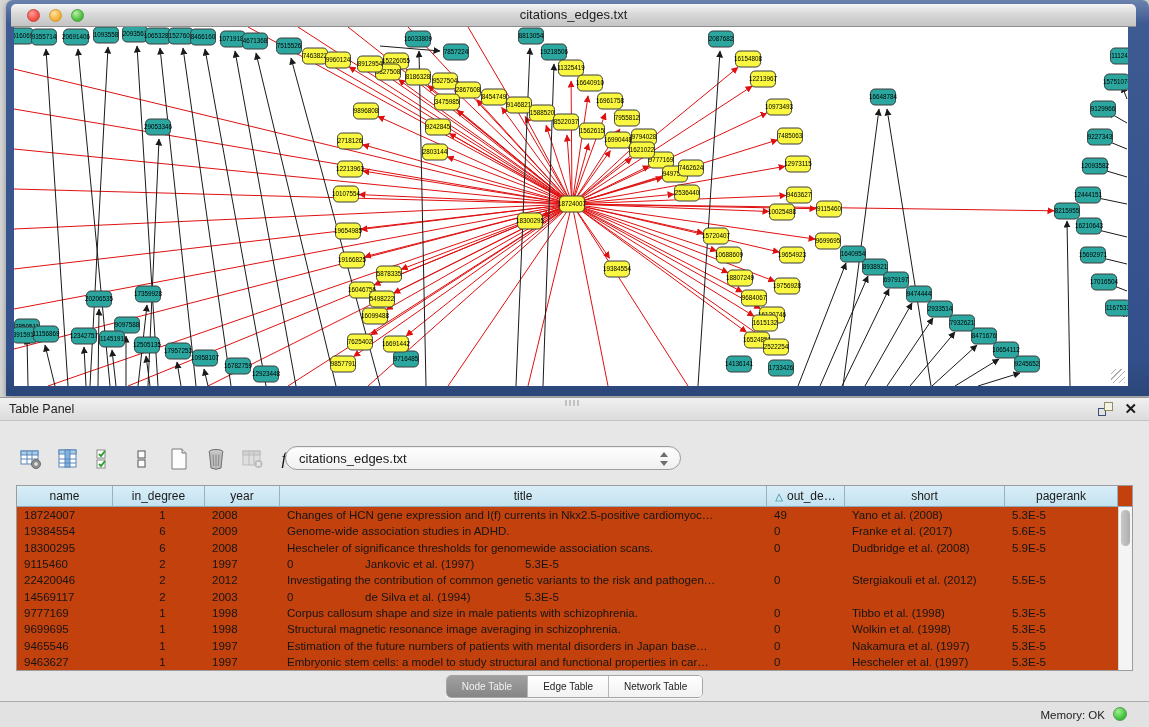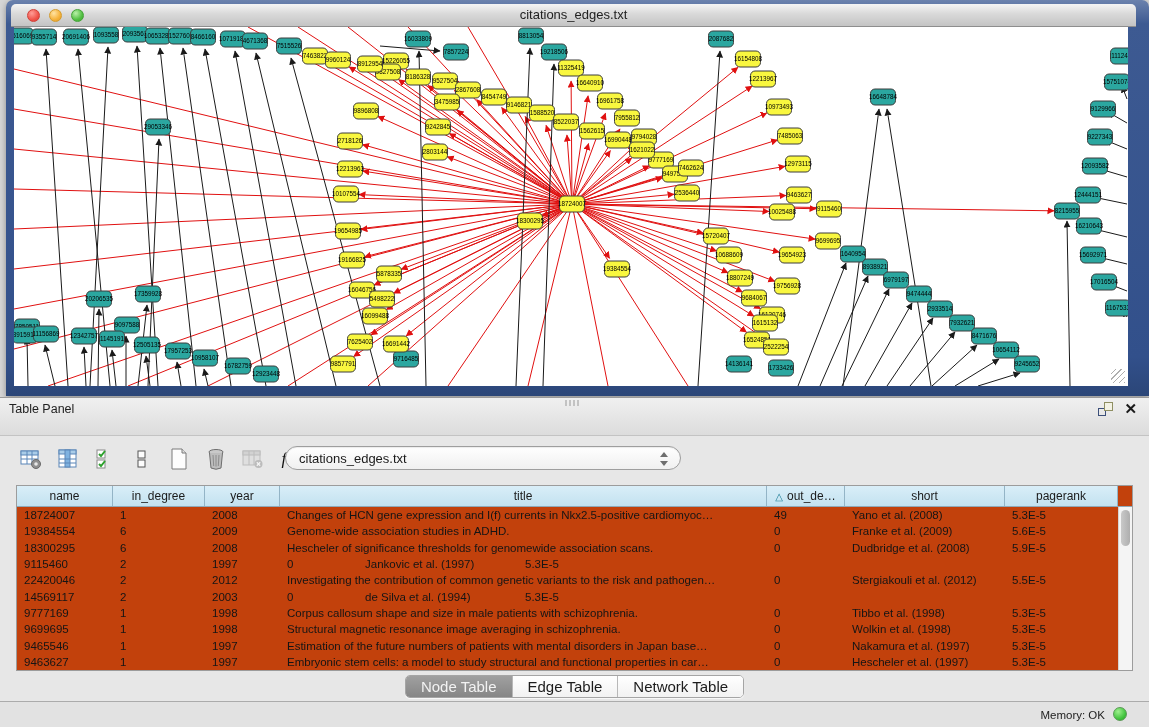--- a/index.html
+++ b/index.html
@@ -17,21 +17,21 @@
   #tl-min   { left:38px; background:radial-gradient(circle at 35% 30%,#ffe3a3,#f6b23a 60%,#dd9928); border:1px solid #d39b2e;}
   #tl-zoom  { left:60px; background:radial-gradient(circle at 35% 30%,#b9f0a8,#53c043 60%,#3da331); border:1px solid #44a338;}
   #win-title { position:absolute; left:0; right:0; top:3px; text-align:center; font-size:13px; color:#222; }
   #graph-canvas { position:absolute; left:8px; top:27px; width:1114px; height:359px; background:#fff; overflow:hidden; }
   #graph-svg { display:block; }
   #canvas-grip { position:absolute; right:3px; bottom:3px; width:14px; height:14px;
     background:repeating-linear-gradient(135deg,transparent 0 3px,#9a9a9a 3px 4px); opacity:.8; }
 
   
   #table-panel { position:absolute; left:0; top:397px; width:1149px; height:330px; background:#e7e7e7; }
-  #panel-header { position:absolute; left:0; top:0; width:100%; height:39px;
+  #panel-header { position:absolute; left:0; top:0; width:100%; height:24px;
     background:linear-gradient(180deg,#f0f0f0,#dcdcdc); border-top:1px solid #9a9a9a; border-bottom:1px solid #c3c3c3; }
   #panel-title { position:absolute; left:9px; top:4px; font-size:12.5px; color:#222; }
   #panel-drag-handle { position:absolute; left:565px; top:2px; width:16px; height:6px;
     background:repeating-linear-gradient(90deg,#b0b0b0 0 2px,transparent 2px 4px); opacity:.7; }
   #panel-float { position:absolute; right:36px; top:4px; width:15px; height:14px; cursor:pointer; }
   #panel-float .sq1 { position:absolute; left:0; bottom:0; width:8px; height:8px; border:1.5px solid #3c4f79; }
   #panel-float .sq2 { position:absolute; right:0; top:0; width:9px; height:9px; border:1.5px solid #8f8f62; background:#f3f2e4; }
   #panel-close { position:absolute; right:12px; top:2px; font-size:15px; font-weight:bold; color:#1a1a1a; cursor:pointer; }
 
   #toolbar { position:absolute; left:18px; top:46px; height:32px; display:flex; align-items:center; gap:11px; }
@@ -47,28 +47,28 @@
   #combo-arrows .up   { position:absolute; top:0; left:1px; width:0; height:0; border-left:4px solid transparent; border-right:4px solid transparent; border-bottom:5px solid #6e6e6e; }
   #combo-arrows .down { position:absolute; bottom:0; left:1px; width:0; height:0; border-left:4px solid transparent; border-right:4px solid transparent; border-top:5px solid #6e6e6e; }
 
   #data-table { position:absolute; left:16px; top:88px; width:1117px; height:186px; border:1px solid #9c9c9c; background:#c2410c; }
   #table-header { display:flex; height:21px; border-bottom:1px solid #8fa9b8; }
   .th { background:linear-gradient(180deg,#d9eef8,#c3e2f0); border-right:1px solid #93b4c6; font-size:12px; color:#1b1b1b;
         display:flex; align-items:center; justify-content:center; gap:4px; overflow:hidden; white-space:nowrap; cursor:pointer; }
   .sort-tri { color:#1d7d95; font-size:10px; }
   .tr { display:flex; height:16.3px; align-items:center; cursor:default; }
   .td { font-size:11.5px; color:#151515; padding-left:7px; overflow:hidden; white-space:nowrap; }
-  .c0{width:96px;} .c1{width:92px;} .c2{width:75px;} .c3{width:487px;} .c4{width:78px;} .c5{width:160px;} .c6{width:113px;}
+  .c0{width:96px;} .c1{width:92px;text-align:center;} .c2{width:75px;} .c3{width:487px;} .c4{width:78px;} .c5{width:160px;} .c6{width:113px;}
   #table-scrollbar { position:absolute; right:0; top:21px; bottom:0; width:14px; background:#f4f4f4; border-left:1px solid #d5d5d5; }
   #scroll-thumb { position:absolute; left:2px; top:3px; width:9px; height:36px; background:linear-gradient(90deg,#c9c9c9,#aeaeae); border-radius:5px; }
 
   #tab-bar { position:absolute; left:0; top:275px; width:100%; height:28px; display:flex; justify-content:center; align-items:center; }
   #segmented { display:flex; border:1px solid #a5a5a5; border-radius:5px; overflow:hidden; background:#fdfdfd; height:23px;
     box-shadow:0 1px 1px rgba(255,255,255,.8), inset 0 1px 1px rgba(0,0,0,.05); }
-  .segment { padding:0 15px; line-height:22px; font-size:15px; color:#1c1c1c; border-left:1px solid #b8b8b8; cursor:pointer; background:linear-gradient(180deg,#ffffff,#f2f2f2); }
+  .segment { padding:0 15px; line-height:22px; font-size:10px; color:#1c1c1c; border-left:1px solid #b8b8b8; cursor:pointer; background:linear-gradient(180deg,#ffffff,#f2f2f2); }
   .segment:first-child { border-left:none; }
   .segment.selected { background:linear-gradient(180deg,#a0a0a0,#868686); color:#f2f2f2; }
 
   #status-bar { position:absolute; left:0; bottom:0; width:100%; height:26px; background:#e2e2e2; border-top:1px solid #ababab; }
   #memory-label { position:absolute; right:44px; top:7px; font-size:11.5px; color:#222; }
   #memory-dot { position:absolute; right:22px; top:5px; width:14px; height:14px; border-radius:50%;
     background:radial-gradient(circle at 35% 30%,#9ef08e,#3fc23b 65%,#2f9e2c); border:1px solid #5a9a55; }
 </style>
 </head>
 <body>
@@ -809,21 +809,21 @@
           <div class="td c4">49</div>
           <div class="td c5">Yano et al. (2008)</div>
           <div class="td c6">5.3E-5</div>
         </div>
         <div class="tr">
           <div class="td c0">19384554</div>
           <div class="td c1">6</div>
           <div class="td c2">2009</div>
           <div class="td c3">Genome-wide association studies in ADHD.</div>
           <div class="td c4">0</div>
-          <div class="td c5">Franke et al. (2009)</div>
+          <div class="td c5">Franke et al. (2017)</div>
           <div class="td c6">5.6E-5</div>
         </div>
         <div class="tr">
           <div class="td c0">18300295</div>
           <div class="td c1">6</div>
           <div class="td c2">2008</div>
           <div class="td c3">Hescheler of significance thresholds for genomewide association scans.</div>
           <div class="td c4">0</div>
           <div class="td c5">Dudbridge et al. (2008)</div>
           <div class="td c6">5.9E-5</div>

